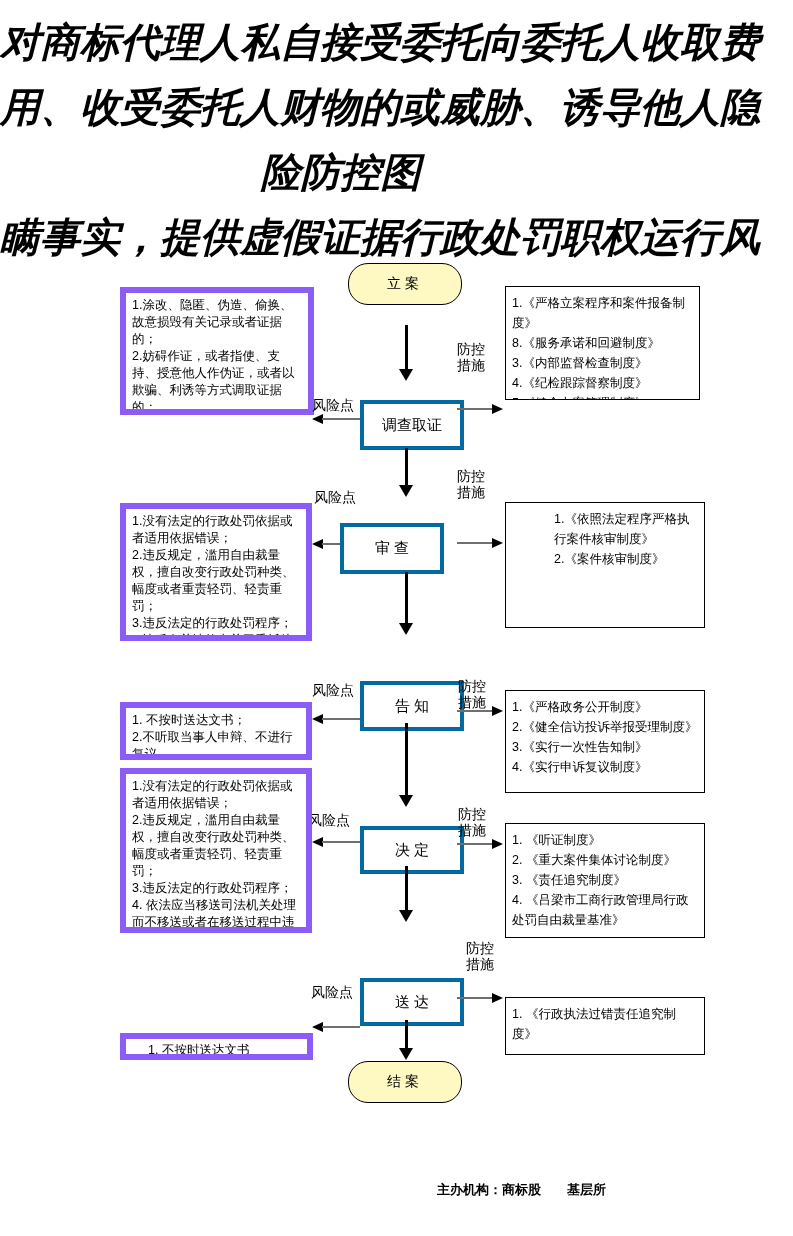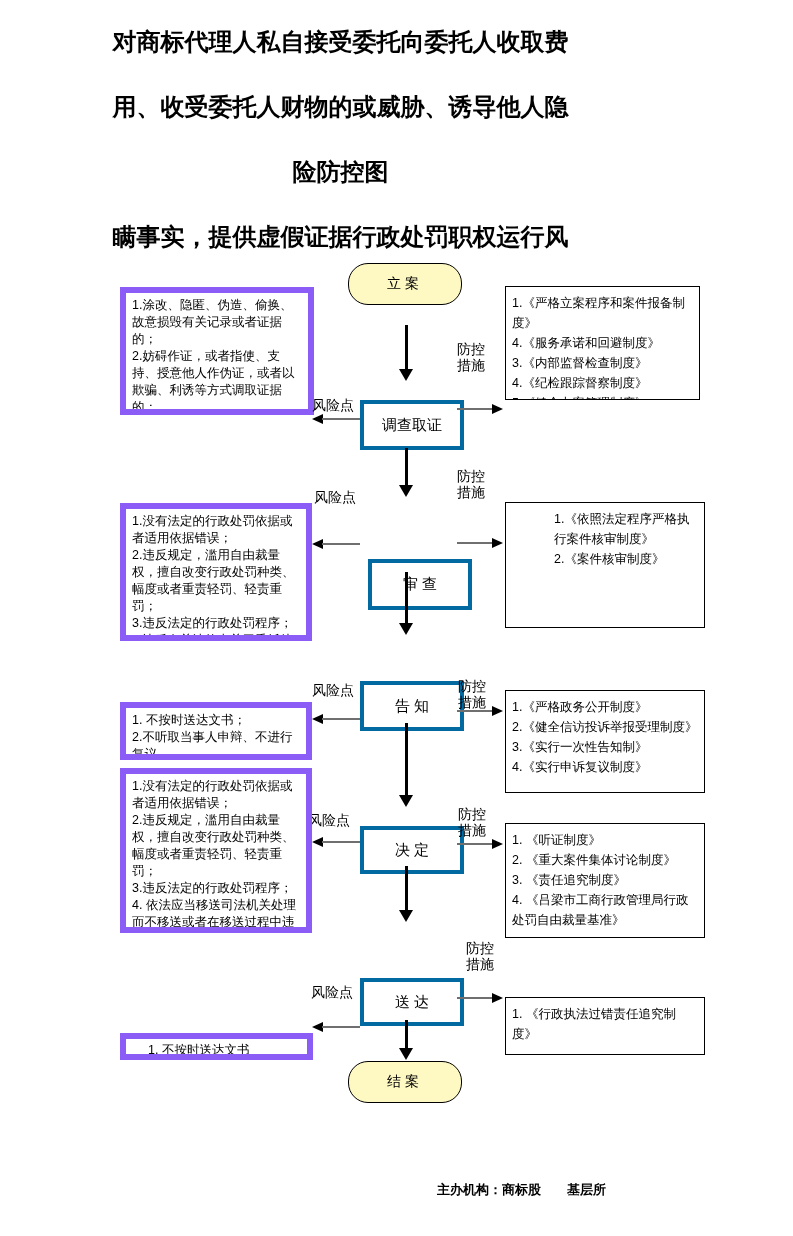--- a/index.html
+++ b/index.html
@@ -2,21 +2,21 @@
 <html><head>
 <meta charset="utf-8">
 <style>
   html,body{margin:0;padding:0;background:#fff;}
   #page{position:relative;width:793px;height:1236px;background:#ffffff;
         font-family:"Liberation Sans",sans-serif;color:#000;overflow:hidden;}
 
   
   #title{position:absolute;top:10px;left:0;width:681px;text-align:center;
          font-family:"Liberation Serif","DejaVu Serif",serif;
-         font-weight:bold;font-size:24px;}
+         font-weight:bold;font-size:40px;font-style:italic;}
   #title .tline{height:65px;line-height:65px;white-space:nowrap;}
 
   
   .terminal{position:absolute;width:112px;height:40px;border:1px solid #000;
             border-radius:20px;display:flex;align-items:center;justify-content:center;
             font-size:14px;letter-spacing:4px;background:#fef9c3;}
   .proc{position:absolute;width:96px;border:4px solid #0369a1;background:#fff;
         display:flex;align-items:center;justify-content:center;font-size:15px;}
 
   
@@ -73,21 +73,21 @@
   <div class="lbl" style="left:312px;top:397px;">风险点</div>
   <div class="hhead-l" style="left:312px;top:414px;"></div>
   <div class="hline" style="left:322px;top:418px;width:38px;"></div>
 
   <div class="proc" style="left:360px;top:400px;height:42px;">调查取证</div>
 
   <div class="hline" style="left:457px;top:408px;width:36px;"></div>
   <div class="hhead-r" style="left:492px;top:404px;"></div>
   <div class="measure-box" style="left:505px;top:286px;width:195px;height:114px;">
     <div>1.《严格立案程序和案件报备制度》</div>
-    <div>4.《服务承诺和回避制度》</div>
+    <div>8.《服务承诺和回避制度》</div>
     <div>3.《内部监督检查制度》</div>
     <div>4.《纪检跟踪督察制度》</div>
     <div>5.《健全办案管理制度》</div>
   </div>
 
   <div class="varrow" style="left:405px;top:448px;height:37px;"></div>
   <div class="vhead" style="left:399px;top:485px;"></div>
   <div class="lbl2" style="left:457px;top:468px;">
     <span style="display:block;">防控</span>
     <span style="display:block;">措施</span>
@@ -96,21 +96,21 @@
   <div class="lbl" style="left:314px;top:489px;">风险点</div>
   <div class="risk-box" style="left:120px;top:503px;width:192px;height:138px;">
     <div>1.没有法定的行政处罚依据或者适用依据错误；</div>
     <div>2.违反规定，滥用自由裁量权，擅自改变行政处罚种类、幅度或者重责轻罚、轻责重罚；</div>
     <div>3.违反法定的行政处罚程序；</div>
     <div>4.违反有关法律中关于委托处罚的规定.。</div>
   </div>
   <div class="hhead-l" style="left:312px;top:539px;"></div>
   <div class="hline" style="left:322px;top:543px;width:38px;"></div>
 
-  <div class="proc" style="left:368px;top:523px;height:43px;margin-top:36px;">审 查</div>
+  <div class="proc" style="left:340px;top:523px;height:43px;">审 查</div>
 
   <div class="hline" style="left:457px;top:542px;width:36px;"></div>
   <div class="hhead-r" style="left:492px;top:538px;"></div>
   <div class="measure-box" style="left:505px;top:502px;width:200px;height:126px;padding-left:48px;">
     <div>1.《依照法定程序严格执行案件核审制度》</div>
     <div>2.《案件核审制度》</div>
   </div>
 
   <div class="varrow" style="left:405px;top:572px;height:51px;"></div>
   <div class="vhead" style="left:399px;top:623px;"></div>

